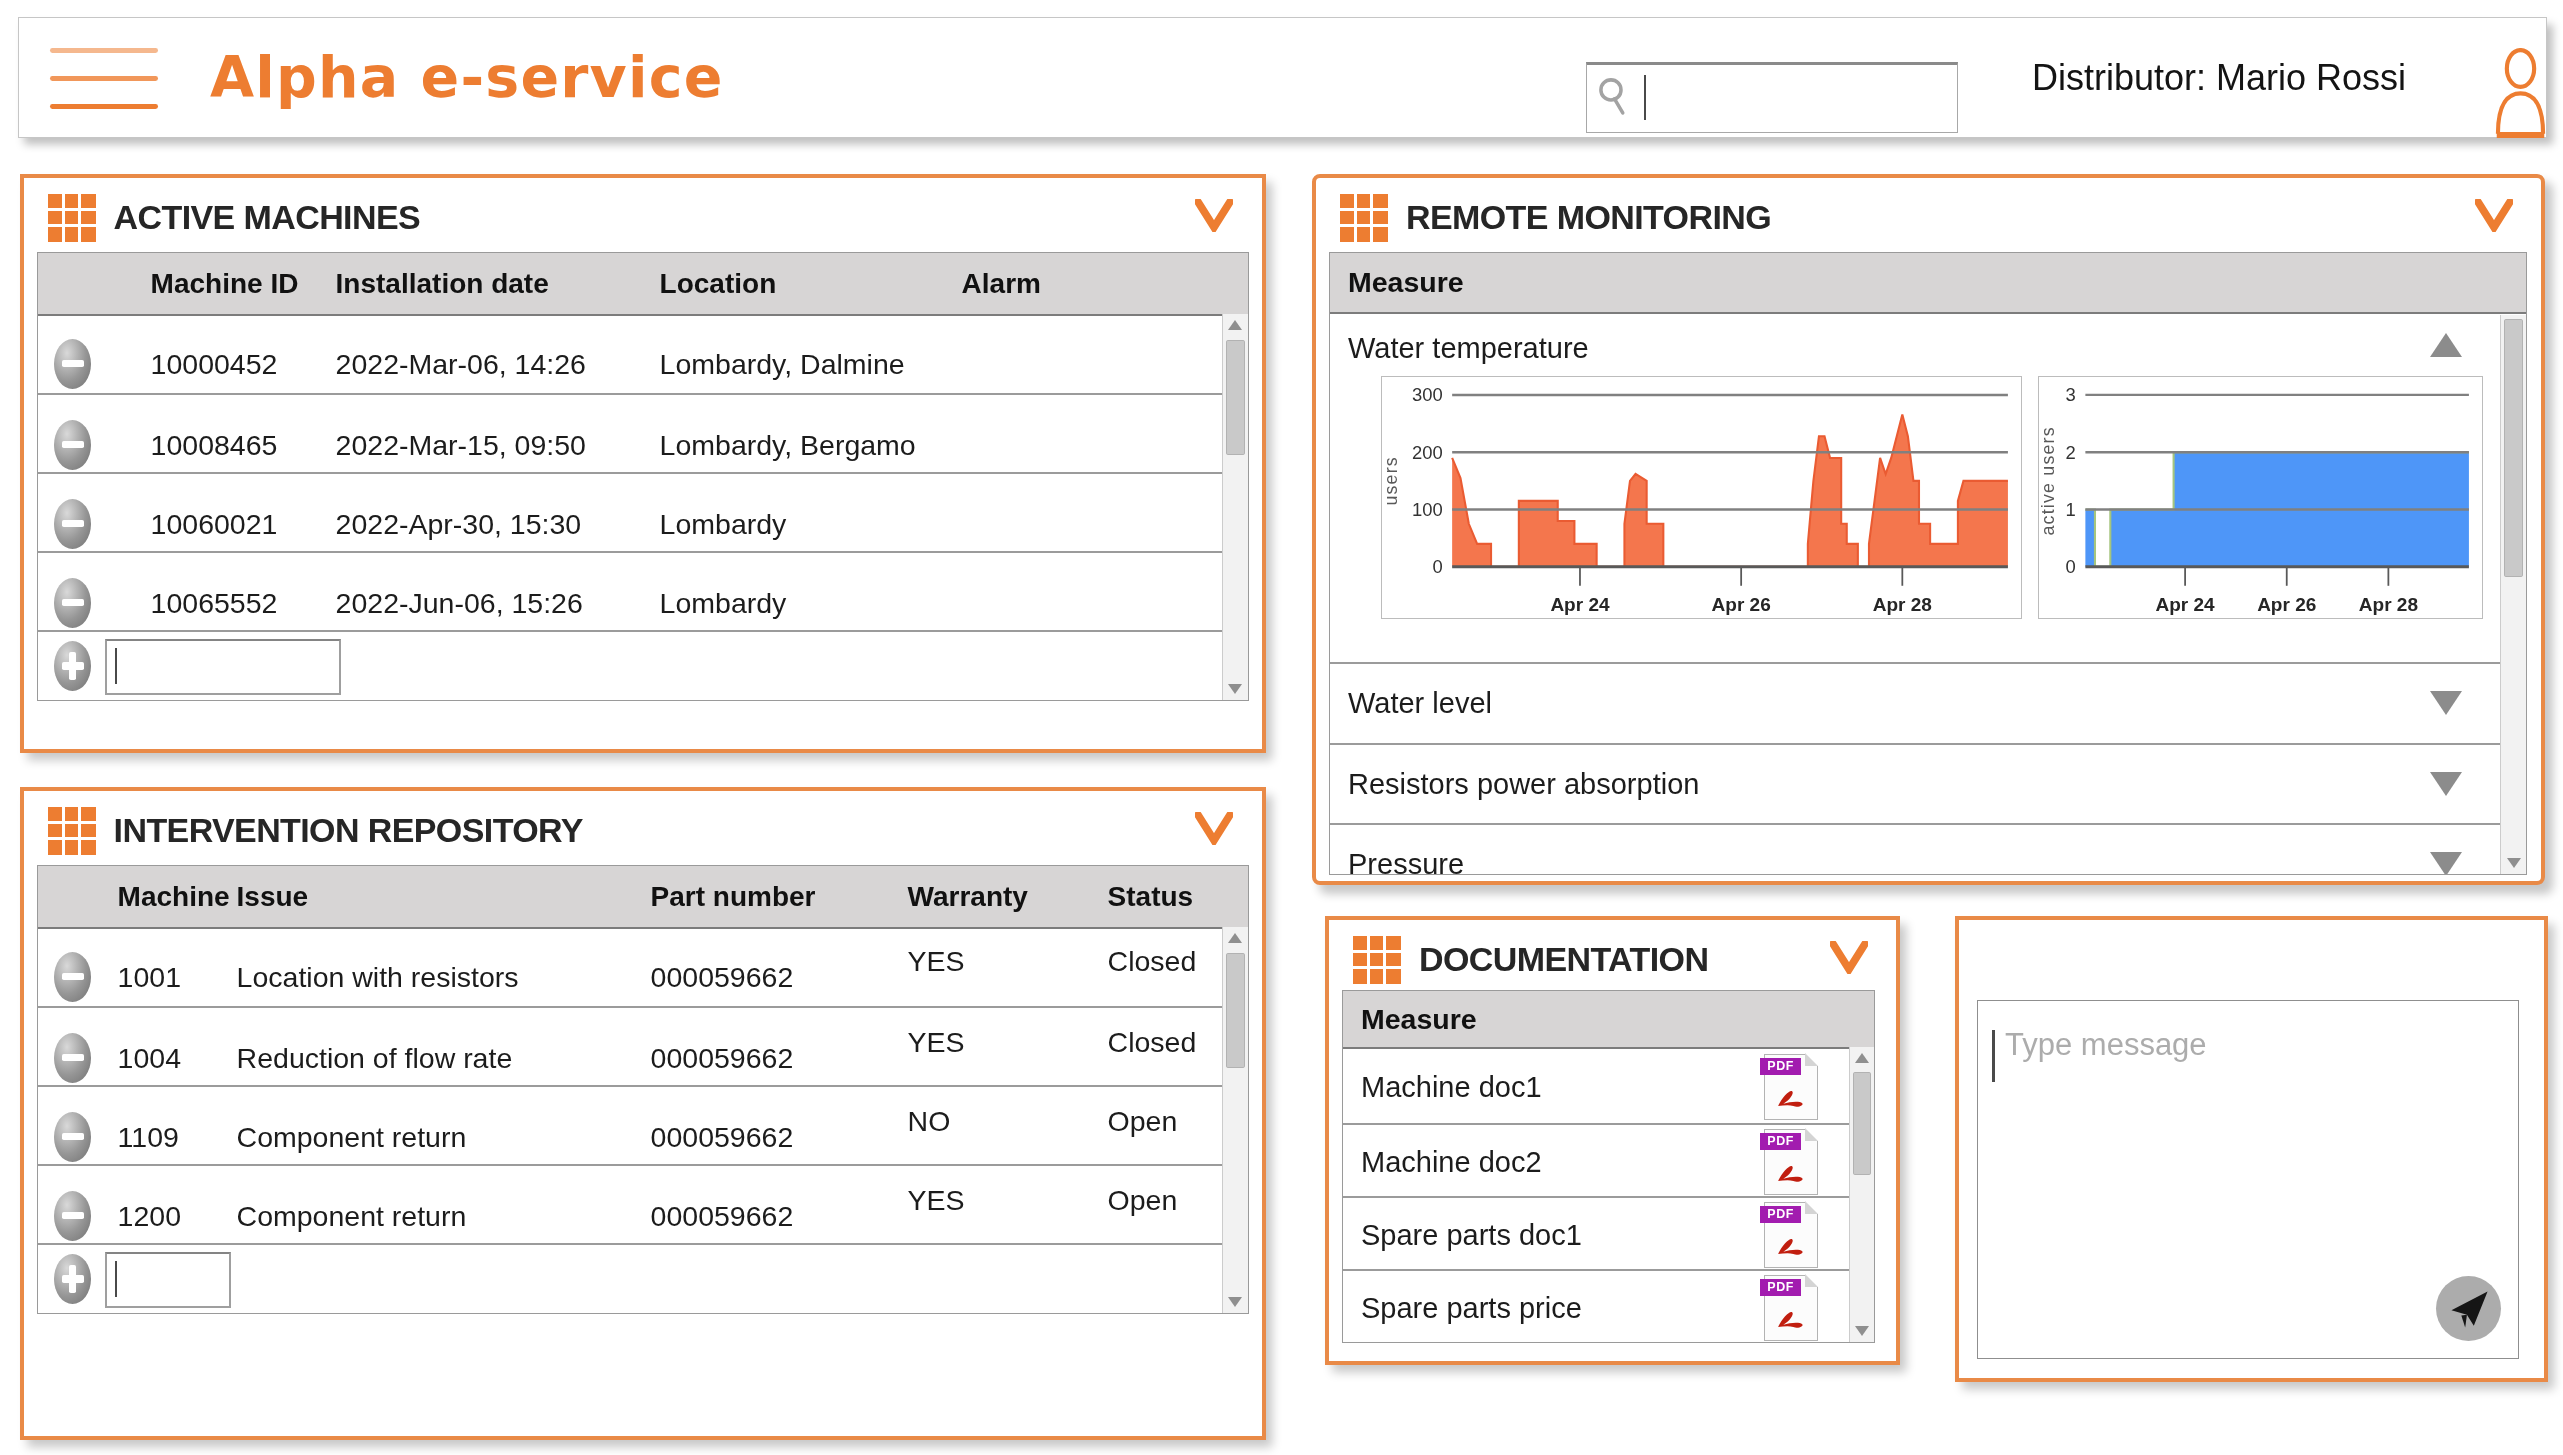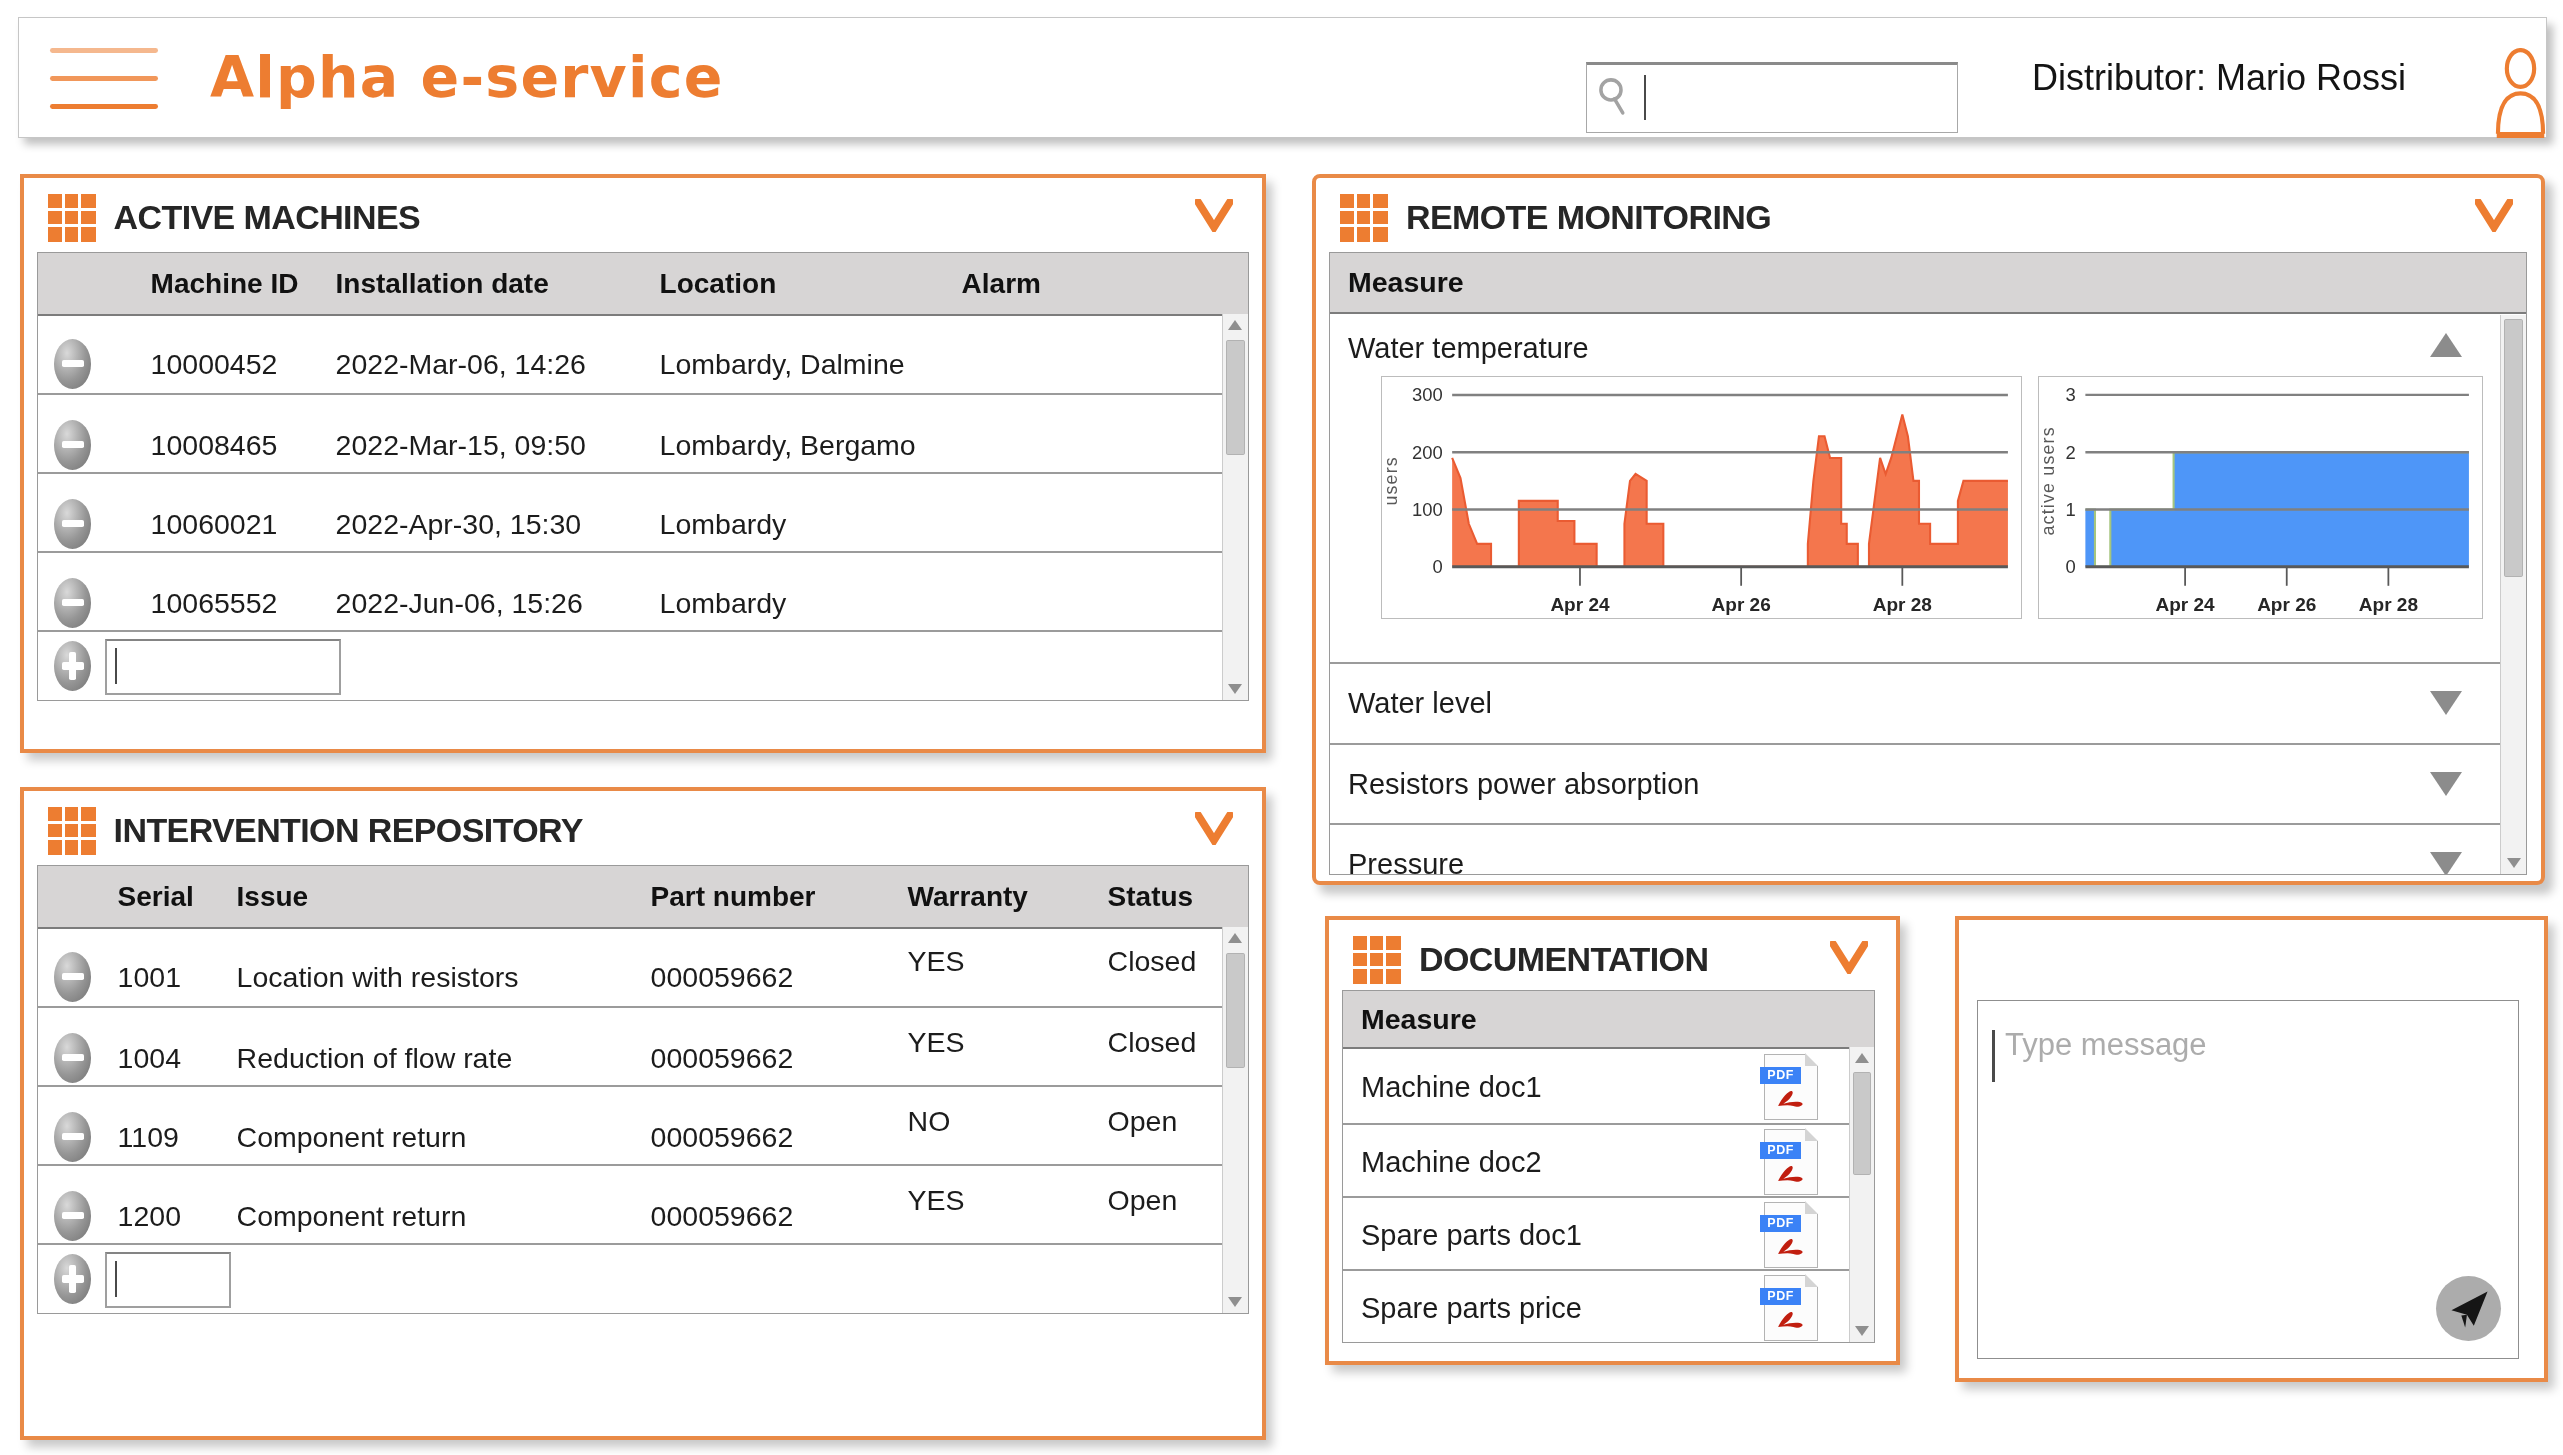--- a/index.html
+++ b/index.html
@@ -65,21 +65,21 @@
   .tri-up{width:0;height:0;border-left:16px solid transparent;border-right:16px solid transparent;border-bottom:24px solid #8c8c8c;}
   .tri-dn{width:0;height:0;border-left:16px solid transparent;border-right:16px solid transparent;border-top:24px solid #8c8c8c;}
   .m-ctrl{position:absolute;right:39px;top:18px;}
   .chartbox{position:absolute;background:#fff;border:1.8px solid #bcbcbc;}
   
   .d-row{position:absolute;left:0;right:24px;height:73px;border-top:2.4px solid #9b9b9b;}
   .d-row.first{border-top:none;}
   .d-label{position:absolute;left:18px;top:50%;transform:translateY(-50%);font-size:29px;white-space:nowrap;}
   .pdf{position:absolute;right:32px;top:3.6px;width:52px;height:64px;background:#fcfcfc;border:1.2px solid #b3b3b3;cursor:pointer;}
   .pdf .fold{position:absolute;top:-1.2px;right:-1.2px;width:0;height:0;border-top:13px solid #ffffff;border-left:13px solid #d4d4d4;}
-  .pdf .band{position:absolute;left:-4.8px;top:12px;background:#3b82f6;color:#fff;font-size:12.5px;font-weight:bold;
+  .pdf .band{position:absolute;left:-4.8px;top:3px;background:#a21caf;color:#fff;font-size:12.5px;font-weight:bold;
     padding:1.8px 7.1px;letter-spacing:0.6px;}
   .pdf svg{position:absolute;left:8.3px;top:31px;}
   
   .msgarea{position:absolute;background:#fff;border:1.8px solid #8f8f8f;}
   .msgarea textarea{width:100%;height:100%;border:none;outline:none;resize:none;box-sizing:border-box;
     padding:26px 18px 18px 27px;font-size:31px;font-family:inherit;color:#333;background:transparent;}
   .msgarea textarea::placeholder{color:#ACACAC;}
   .sendbtn{position:absolute;width:65px;height:65px;border-radius:50%;background:#ACACAC;cursor:pointer;}
   .sendbtn svg{position:absolute;left:10.7px;top:12px;}
 </style>
@@ -178,21 +178,21 @@
     <span class="grid-ic"></span>
     <span class="p-title">INTERVENTION REPOSITORY</span>
     <span class="chev">
       <svg width="38" height="33" viewBox="0 0 64 56">
           <polyline points="5,5 32,48 59,5" fill="none" stroke="#ED7D31" stroke-width="13" stroke-linecap="round"></polyline>
         </svg>
     </span>
   </div>
   <div class="tbl" style="left:13px;top:74px;width:1210px;height:447px;">
     <div class="t-head">
-      <span style="left:80px">Serial</span>
+      <span style="left:80px">Machine</span>
       <span style="left:199px">Issue</span>
       <span style="left:613px">Part number</span>
       <span style="left:870px">Warranty</span>
       <span style="left:1070px">Status</span>
     </div>
     <div class="t-row first" style="top:61px">
       <span class="rowbtn"></span>
       <span style="left:80px">1001</span>
       <span style="left:199px">Location with resistors</span>
       <span style="left:613px">000059662</span>

